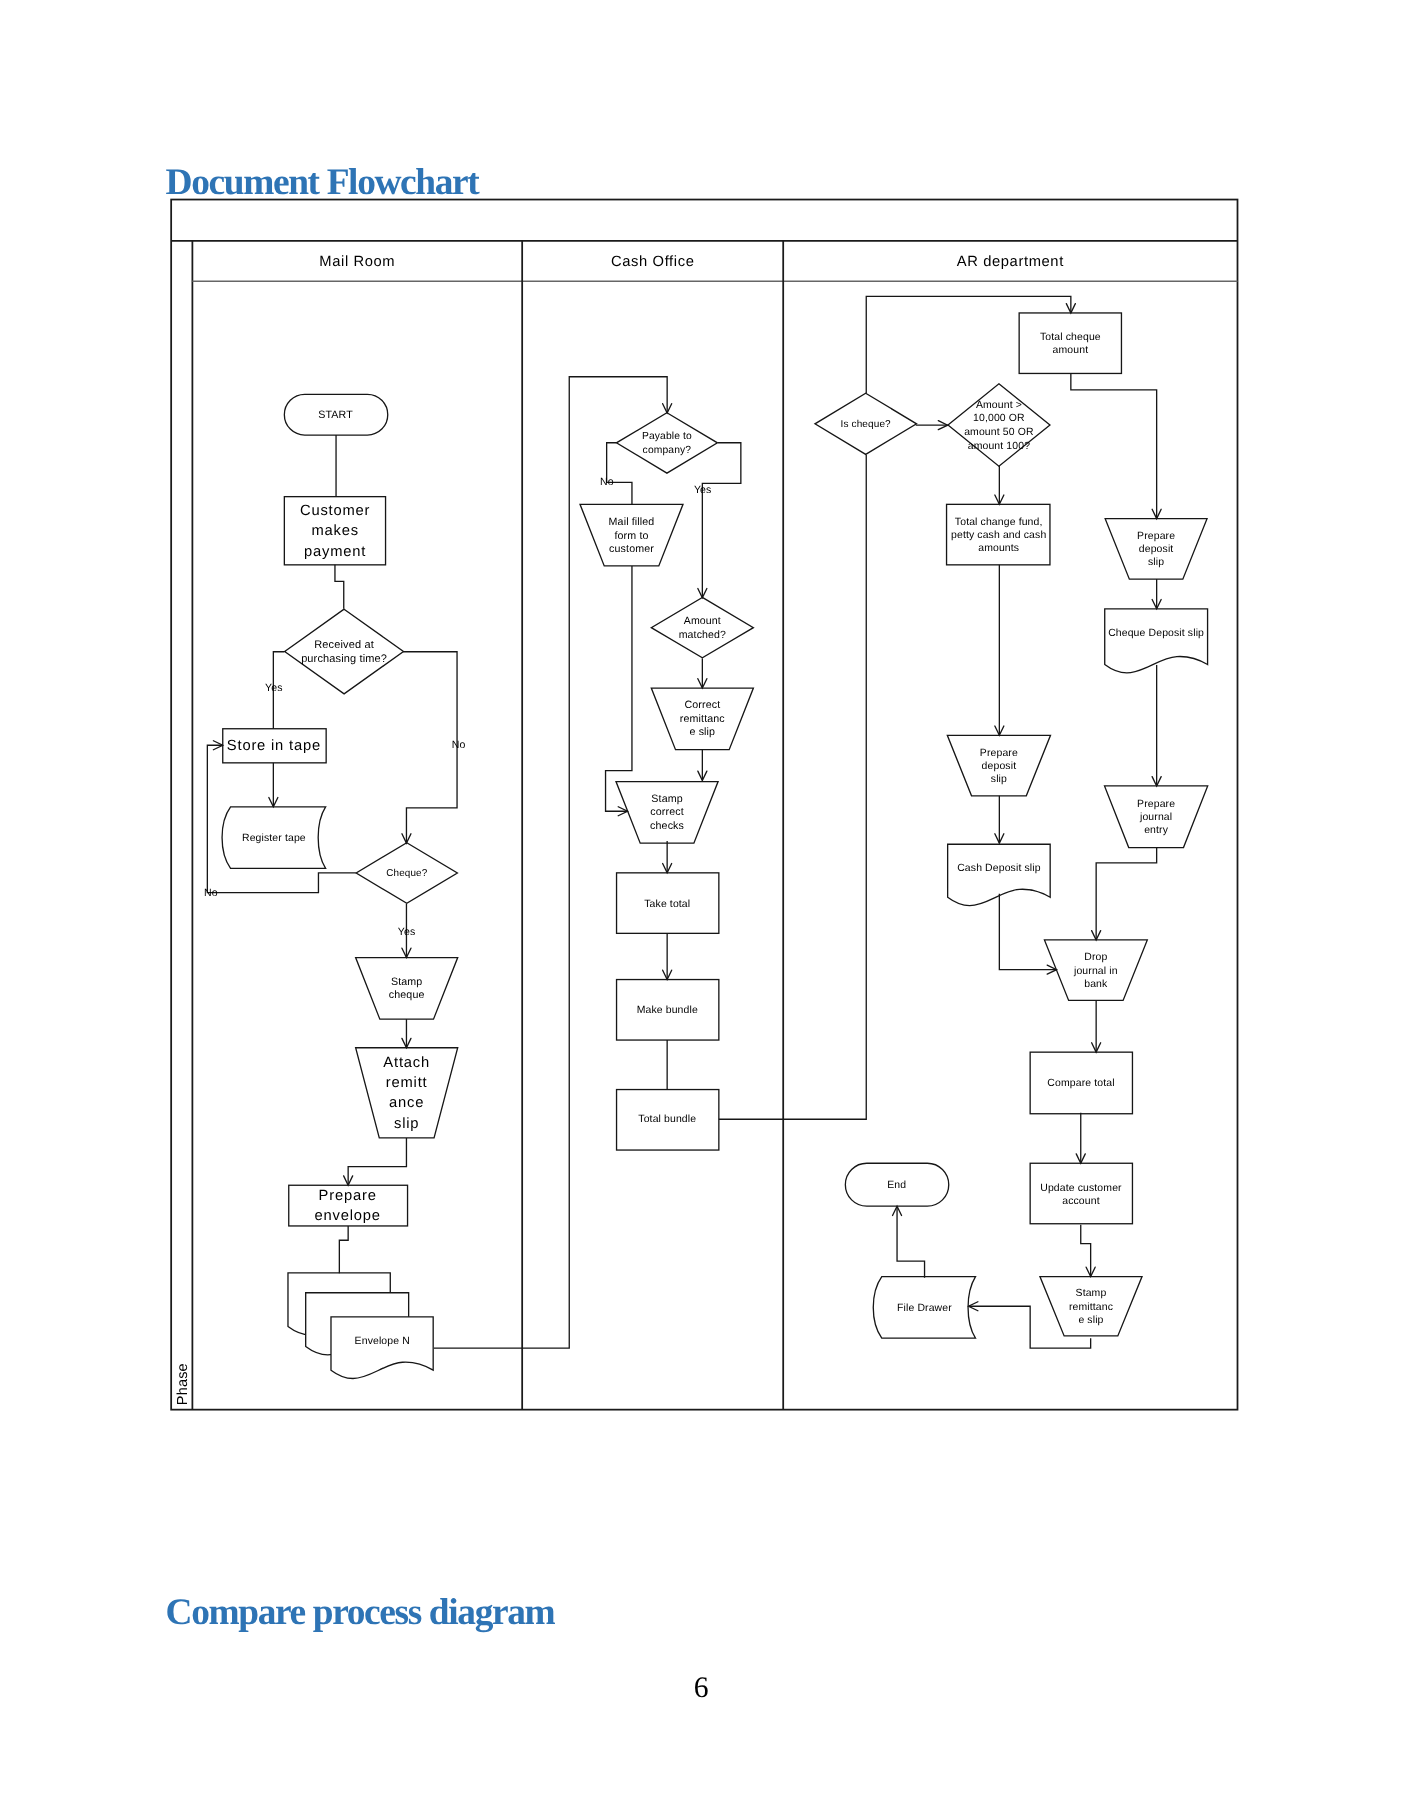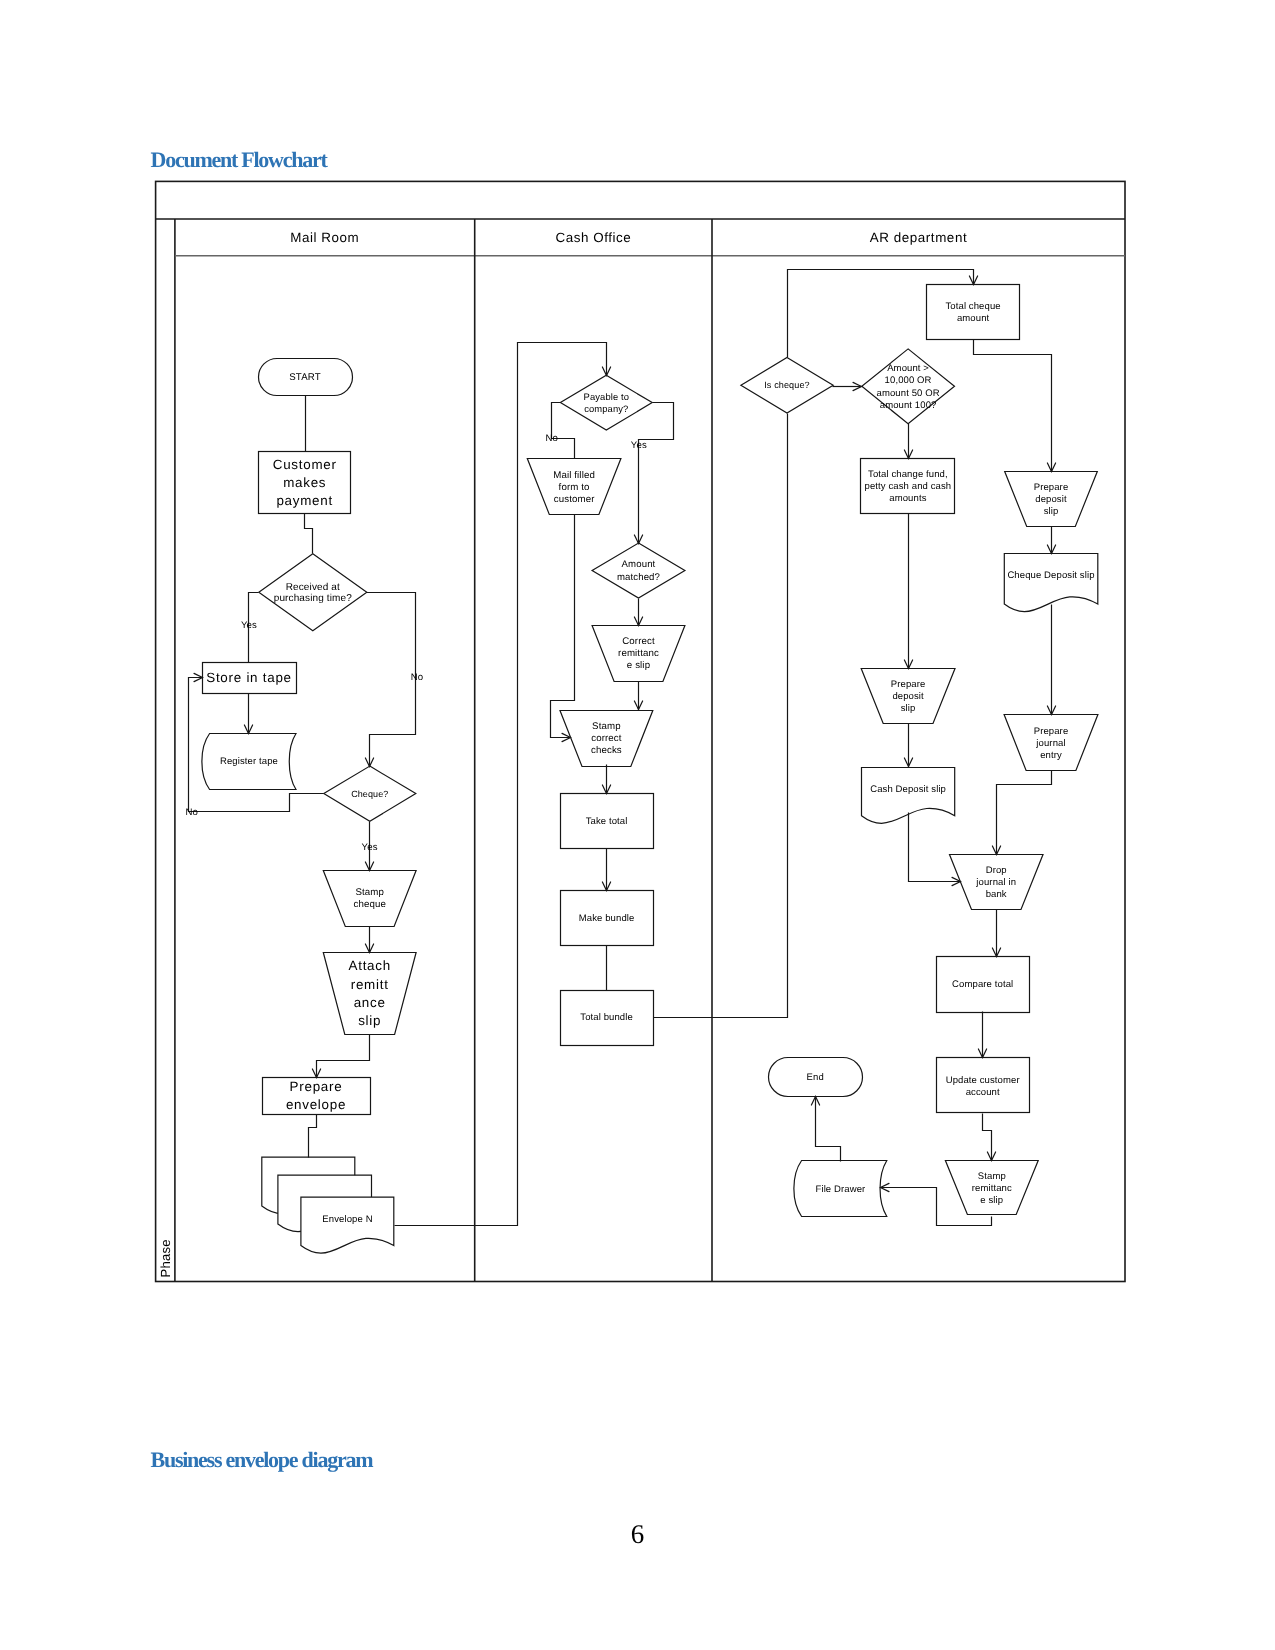--- a/index.html
+++ b/index.html
@@ -1,21 +1,21 @@
 <!DOCTYPE html>
 <html><head>
 <meta charset="utf-8">
 <title>Document Flowchart</title>
 <style>
   html,body{margin:0;padding:0;}
   body{width:1275px;height:1650px;background:#ffffff;font-family:"Liberation Sans",sans-serif;position:relative;overflow:hidden;}
   .page{position:absolute;left:0;top:0;width:1275px;height:1650px;}
   .page,.page *{text-rendering:geometricPrecision;}
   .page{will-change:transform;}
-  .doc-heading{position:absolute;margin:0;font-family:"Liberation Serif",serif;font-size:22px;font-weight:bold;color:#2E74B5;white-space:nowrap;letter-spacing:-1.25px;line-height:1;}
+  .doc-heading{position:absolute;margin:0;font-family:"Liberation Serif",serif;font-size:34px;font-weight:bold;color:#2E74B5;white-space:nowrap;letter-spacing:-1.25px;line-height:1;}
   #h1a{left:150.5px;top:148.5px;}
   #h1b{left:150.5px;top:1449px;}
   .page-number{position:absolute;left:0;top:1521px;width:1275px;text-align:center;font-family:"Liberation Serif",serif;font-size:27px;line-height:1;color:#000;}
   svg.flow{position:absolute;left:0;top:0;}
   svg.flow text{font-family:"Liberation Sans",sans-serif;fill:#000000;letter-spacing:0.012em;-webkit-font-smoothing:antialiased;}
   body{-webkit-font-smoothing:antialiased;}
 </style>
 </head>
 <body>
 
@@ -305,15 +305,15 @@
       </g>
 <g>
 <text x="248.9" y="628.2" text-anchor="middle" font-size="9.6">Yes</text>
 <text x="416.9" y="680.1" text-anchor="middle" font-size="9.6">No</text>
 <text x="369.6" y="850.1" text-anchor="middle" font-size="9.6">Yes</text>
 <text x="191.7" y="814.9" text-anchor="middle" font-size="9.6">No</text>
 <text x="551.7" y="441.1" text-anchor="middle" font-size="9.6">No</text>
 <text x="638.8" y="447.8" text-anchor="middle" font-size="9.6">Yes</text>
 </g>
   </svg>
-  <h1 id="h1b" class="doc-heading">Business envelope diagram</h1>
+  <h1 id="h1b" class="doc-heading">Compare process diagram</h1>
   <div class="page-number">6</div>
 </div>
 
 </body></html>

